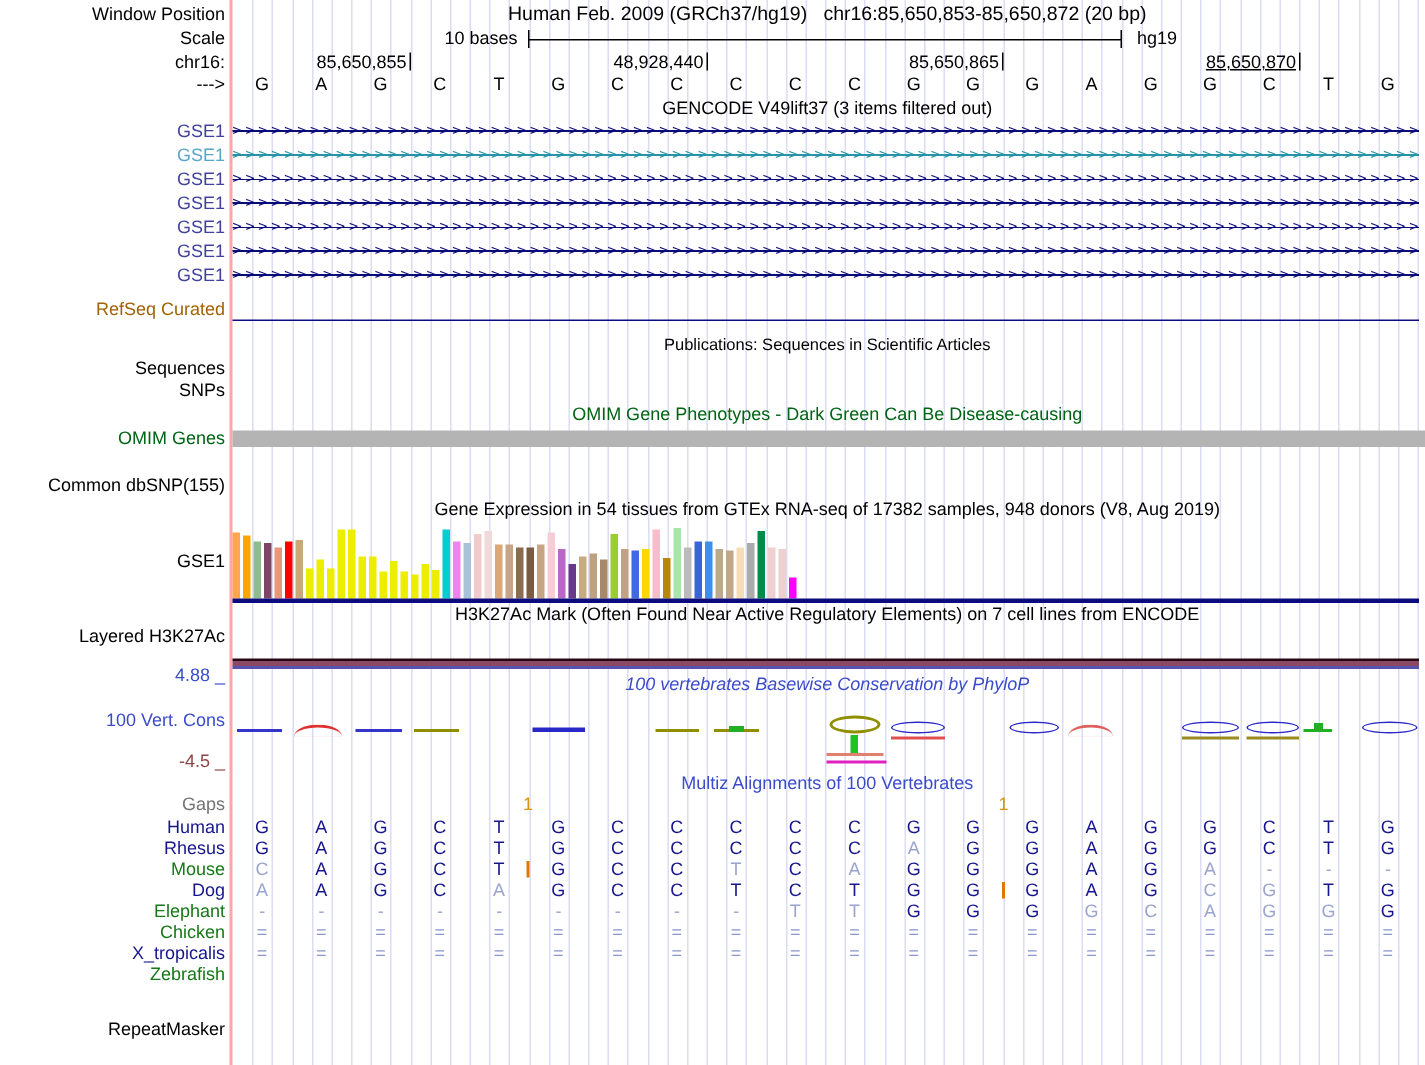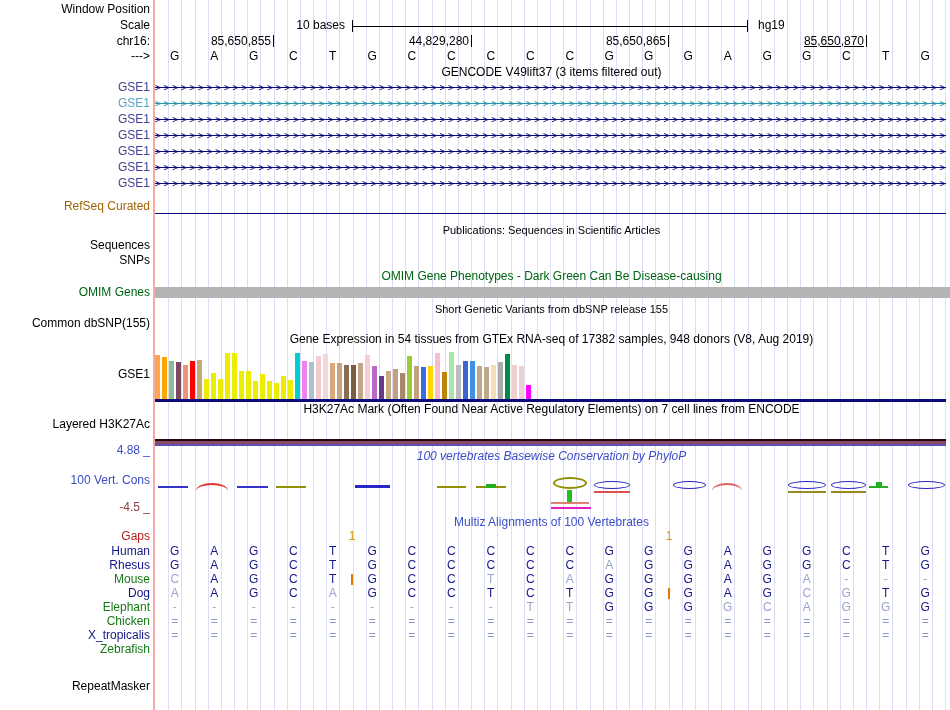--- a/index.html
+++ b/index.html
@@ -84,20 +84,21 @@
       <div class="grid" style="left: 879.2px;"></div>
       <div class="grid" style="left: 892.3px;"></div>
       <div class="grid" style="left: 905.5px;"></div>
       <div class="grid" style="left: 918.7px;"></div>
       <div class="grid" style="left: 931.8px;"></div>
       <div class="grid" style="left: 945px;"></div>
     </div>
   <div class="abs" style="left:153px;top:0;width:2px;height:710px;background:#F9A8A8;"></div>
 
   <div class="lbl" style="top:3px;">Window Position</div>
+  <div class="ctr title13" style="top:2px;">Human Feb. 2009 (GRCh37/hg19)   chr16:85,650,853-85,650,872 (20 bp)</div>
 
   <div class="lbl" style="top:19px;">Scale</div>
   <div class="abs" style="top:19px;right:605px;text-align:right;line-height:13px;">10 bases</div>
   <div class="abs" style="left:352px;top:26px;width:396px;height:1px;background:#000;"></div>
   <div class="tick" style="left:352px;top:20px;height:12px;"></div>
   <div class="tick" style="left:747px;top:20px;height:12px;"></div>
   <div class="abs" style="left:758px;top:19px;line-height:13px;">hg19</div>
 
   <div class="lbl" style="top:35px;">chr16:</div>
   <div id="ruler-layer"></div>
@@ -141,21 +142,20 @@
   <div class="hline" style="top:213px;height:1px;background:#0B0B7E;"></div>
 
   <div class="ctr" style="top:224px;font-size:11px;">Publications: Sequences in Scientific Articles</div>
   <div class="lbl" style="top:239px;">Sequences</div>
   <div class="lbl" style="top:254px;">SNPs</div>
 
   <div class="ctr" style="top:270px;color:#006414;">OMIM Gene Phenotypes - Dark Green Can Be Disease-causing</div>
   <div class="lbl" style="top:286px;color:#006414;">OMIM Genes</div>
   <div class="abs" style="left:155px;top:287px;width:795px;height:11px;background:#B4B4B4;"></div>
 
-  <div class="ctr" style="top:303px;font-size:11px;">Short Genetic Variants from dbSNP release 155</div>
   <div class="lbl" style="top:317px;">Common dbSNP(155)</div>
 
   <div class="ctr" style="top:333px;">Gene Expression in 54 tissues from GTEx RNA-seq of 17382 samples, 948 donors (V8, Aug 2019)</div>
   <div class="lbl" style="top:368px;">GSE1</div>
   <div class="bars" id="gtex-bars">
       <div class="bar" style="background: rgb(255, 165, 79); height: 44px;"></div>
       <div class="bar" style="background: rgb(255, 165, 0); height: 42px;"></div>
       <div class="bar" style="background: rgb(143, 188, 143); height: 38px;"></div>
       <div class="bar" style="background: rgb(126, 70, 102); height: 37px;"></div>
       <div class="bar" style="background: rgb(233, 150, 122); height: 34px;"></div>
@@ -239,21 +239,21 @@
       <div class="consseg" style="top: 481px; height: 8px; border: 1.5px solid rgb(40, 40, 200); border-radius: 50%; box-sizing: border-box; left: 788px; width: 38px;"></div>
       <div class="consseg" style="left: 788px; width: 38px; top: 491px; height: 2px; background: rgb(154, 138, 32);"></div>
       <div class="consseg" style="top: 481px; height: 8px; border: 1.5px solid rgb(40, 40, 200); border-radius: 50%; box-sizing: border-box; left: 831px; width: 35px;"></div>
       <div class="consseg" style="left: 831px; width: 35px; top: 491px; height: 2px; background: rgb(154, 138, 32);"></div>
       <div class="consseg" style="top: 486px; height: 2px; background: rgb(34, 176, 34); left: 869px; width: 19px;"></div>
       <div class="consseg" style="left: 875.5px; width: 6px; top: 482px; height: 6px; background: rgb(34, 176, 34);"></div>
       <div class="consseg" style="top: 481px; height: 8px; border: 1.5px solid rgb(40, 40, 200); border-radius: 50%; box-sizing: border-box; left: 908px; width: 37px;"></div>
     </div>
 
   <div class="ctr" style="top:516px;color:#3B4CC8;">Multiz Alignments of 100 Vertebrates</div>
-  <div class="lbl" style="top:530px;color:#b91c1c;">Gaps</div>
+  <div class="lbl" style="top:530px;color:#737373;">Gaps</div>
   <div id="align-layer">
       <div class="acell" style="left: 345px; top: 530px; width: 14px; color: rgb(217, 147, 13);">1</div>
       <div class="acell" style="left: 662px; top: 530px; width: 14px; color: rgb(217, 147, 13);">1</div>
       <div class="acell" style="left: 155px; top: 545px; width: 39.5px; color: rgb(22, 22, 140);">G</div>
       <div class="acell" style="left: 194.5px; top: 545px; width: 39.5px; color: rgb(22, 22, 140);">A</div>
       <div class="acell" style="left: 234px; top: 545px; width: 39.5px; color: rgb(22, 22, 140);">G</div>
       <div class="acell" style="left: 273.5px; top: 545px; width: 39.5px; color: rgb(22, 22, 140);">C</div>
       <div class="acell" style="left: 313px; top: 545px; width: 39.5px; color: rgb(22, 22, 140);">T</div>
       <div class="acell" style="left: 352.5px; top: 545px; width: 39.5px; color: rgb(22, 22, 140);">G</div>
       <div class="acell" style="left: 392px; top: 545px; width: 39.5px; color: rgb(22, 22, 140);">C</div>
@@ -391,21 +391,21 @@
       <div class="acell" style="left: 787px; top: 629px; width: 39.5px; color: rgb(138, 150, 204);">=</div>
       <div class="acell" style="left: 826.5px; top: 629px; width: 39.5px; color: rgb(138, 150, 204);">=</div>
       <div class="acell" style="left: 866px; top: 629px; width: 39.5px; color: rgb(138, 150, 204);">=</div>
       <div class="acell" style="left: 905.5px; top: 629px; width: 39.5px; color: rgb(138, 150, 204);">=</div>
     </div>
 
   <div class="lbl" style="top:680px;">RepeatMasker</div>
 
 <div class="coord" style="top: 35px; right: 679px;">85,650,855</div>
     <div class="tick" style="left: 273px; top: 35px; height: 12px;"></div>
-    <div class="coord" style="top: 35px; right: 481px;">44,829,280</div>
+    <div class="coord" style="top: 35px; right: 481px;">48,928,440</div>
     <div class="tick" style="left: 471px; top: 35px; height: 12px;"></div>
     <div class="coord" style="top: 35px; right: 284px;">85,650,865</div>
     <div class="tick" style="left: 668px; top: 35px; height: 12px;"></div>
     <div class="coord" style="top: 35px; right: 86px; text-decoration: underline;">85,650,870</div>
     <div class="tick" style="left: 866px; top: 35px; height: 12px;"></div>
     <div class="lbl" style="top: 81px; color: rgb(66, 66, 156);">GSE1</div>
     <div class="lbl" style="top: 97px; color: rgb(90, 166, 198);">GSE1</div>
     <div class="lbl" style="top: 113px; color: rgb(66, 66, 156);">GSE1</div>
     <div class="lbl" style="top: 129px; color: rgb(66, 66, 156);">GSE1</div>
     <div class="lbl" style="top: 145px; color: rgb(66, 66, 156);">GSE1</div>

